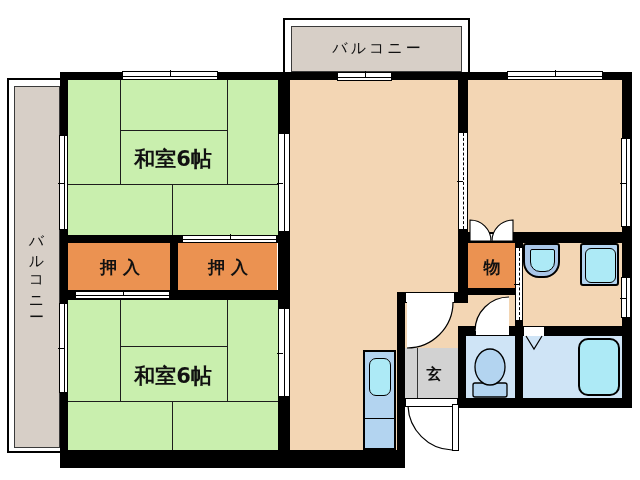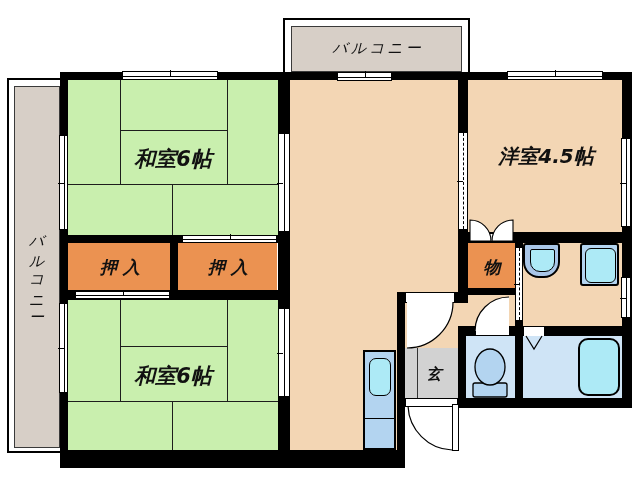--- a/index.html
+++ b/index.html
@@ -2,21 +2,21 @@
 <html style="--tatami: #c9efae; --wood: #f3d6b4; --closet: #eb9251; --balcony: #d7cfc7; --genkan: #d2d2d2; --bath-floor: #cfe4f6; --fixture-blue: #b3d4f0; --fixture-cyan: #adeaf6; --basin-blue: #a9c6e8; --wall: #000000;"><head>
 <meta charset="utf-8">
 <style>
   html,body{margin:0;padding:0;background:#fff;}
   .plan{position:relative;width:640px;height:480px;background:#fff;overflow:hidden;
         font-family:"DejaVu Sans","Liberation Sans",sans-serif;color:#000;}
   .a{position:absolute;}
   .wall{position:absolute;background:var(--wall);}
   .room{position:absolute;}
   .lbl{position:absolute;transform:translate(-50%,-50%);white-space:nowrap;
-       font-weight:600;color:#111;font-style:italic;}
+       font-weight:600;color:#111;}
   .win{position:absolute;background:#fff;border:1px solid #000;box-sizing:border-box;}
   .win-h::before{content:"";position:absolute;left:0;right:0;top:50%;border-top:1px solid #000;}
   .win-h::after{content:"";position:absolute;left:50%;top:-2px;height:6px;border-left:1px solid #000;}
   .win-v::before{content:"";position:absolute;top:0;bottom:0;left:50%;border-left:1px solid #000;}
   .win-v::after{content:"";position:absolute;top:50%;left:-2px;width:6px;border-top:1px solid #000;}
   .sd-dash::before{border-left:1px dashed #000;}
   .op{position:absolute;background:#fff;}
   .op-b{position:absolute;background:#fff;border:1px solid #000;box-sizing:border-box;}
   .tl{position:absolute;background:#1d1d1d;}
   .fix{position:absolute;border:2px solid #000;box-sizing:border-box;}
@@ -142,19 +142,18 @@
     <polyline points="526,336 534,349 542,336" fill="none" stroke="#000" stroke-width="1.2"></polyline>
 
     <g>
       <rect x="473" y="383" width="34" height="14" rx="2" fill="#b3d4f0" stroke="#000" stroke-width="1.3"></rect>
       <ellipse cx="490" cy="367" rx="15" ry="18" fill="#b3d4f0" stroke="#000" stroke-width="1.3"></ellipse>
     </g>
   </svg>
 
   <div class="lbl" style="left:173px;top:159px;font-size:21px;">和室6帖</div>
   <div class="lbl" style="left:173px;top:376px;font-size:21px;">和室6帖</div>
-  <div class="lbl" style="left:546px;top:156px;font-size:20px;">洋室4.5帖</div>
   <div class="lbl" style="left:120px;top:267px;font-size:17px;letter-spacing:6px;padding-left:6px;">押入</div>
   <div class="lbl" style="left:228px;top:267px;font-size:17px;letter-spacing:6px;padding-left:6px;">押入</div>
   <div class="lbl" style="left:492px;top:267px;font-size:17px;">物</div>
   <div class="lbl" style="left:434px;top:374px;font-size:15px;">玄</div>
 
 </div>
 
 </body></html>

